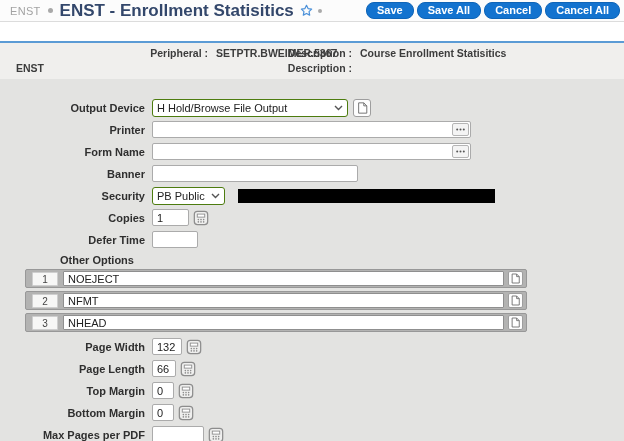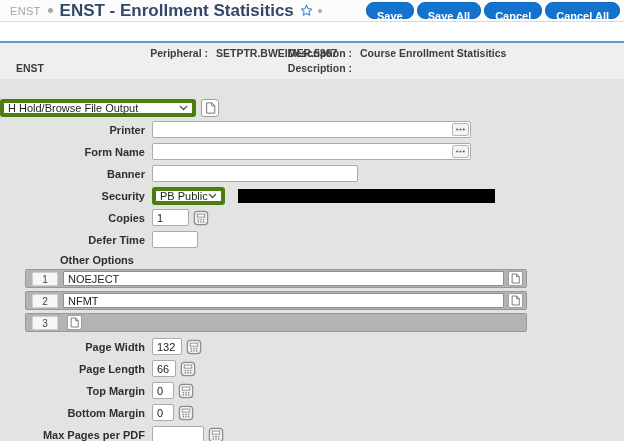--- a/index.html
+++ b/index.html
@@ -20,21 +20,21 @@
   }
   .tab-appcode { color: #a3a3a3; font-size: 11px; letter-spacing: .3px; }
   .dot { width: 5px; height: 5px; border-radius: 50%; background: #a9a9a9; display: inline-block; margin: 0 7px; }
   .dot.small { width: 4px; height: 4px; margin: 0 0 0 5px; }
   .tab-title { color: #33476b; font-size: 17px; font-weight: 600; }
   .star { margin-left: 6px; display: inline-flex; }
   .spacer { flex: 1; }
   .hbtn {
     background: #1373cf; color: #fff; border: 1px solid #0f65b8; border-radius: 8px;
     font-family: inherit; font-size: 11px; font-weight: 700;
-    height: 17px; padding: 6px 10px; margin-left: 3px; cursor: pointer; line-height: 15px;
+    height: 17px; padding: 0 10px; margin-left: 3px; cursor: pointer; line-height: 15px;
   }
 
   
   .gap { height: 19px; background: #fff; flex: none; }
   .infopanel {
     flex: none; border-top: 2px solid #5b9bd5; background: #f0efed;
     padding: 4px 0 5px 8px; display: flex; font-size: 10.5px;
   }
   .info-col { display: grid; grid-template-columns: auto auto; grid-row-gap: 3px; align-items: start; }
   .info-col.col1 { width: 262px; grid-template-columns: 200px auto; }
@@ -51,21 +51,21 @@
     font-family: inherit; font-size: 11px; padding: 0 4px; color: #222;
   }
   .lookup-wrap { position: relative; display: inline-flex; align-items: center; }
   .lookup-btn {
     position: absolute; right: 2px; top: 2px; width: 17px; height: 13px;
     border: 1px solid #b5b5b5; border-radius: 2px; background: #f4f4f4;
     display: flex; align-items: center; justify-content: center; cursor: pointer; padding: 0;
     font-size: 10px; color: #555; line-height: 1;
   }
   .select {
-    height: 18px; background: #fff; border: 4px solid #4d7c0f; border-radius: 3px;
+    height: 18px; background: #fff; border: 1px solid #4d7c0f; border-radius: 3px;
     display: inline-flex; align-items: center; padding: 0 4px; cursor: pointer; position: relative;
   }
   .select .select-text { flex: 1; color: #222; }
   .iconbtn {
     width: 18px; height: 18px; background: #fdfdfd; border: 1px solid #9e9e9e; border-radius: 3px;
     display: inline-flex; align-items: center; justify-content: center; margin-left: 5px; cursor: pointer; padding: 0;
   }
   .calcbtn { background: transparent; border: none; margin-left: 4px; cursor: pointer; display: inline-flex; padding: 0; }
   .redacted { width: 257px; height: 14px; background: #000; margin-left: 13px; }
 
@@ -120,20 +120,21 @@
       <span class="ilabel">Description :</span>
       <span class="ivalue">Course Enrollment Statisitics</span>
       <span class="ilabel">Description :</span>
       <span class="ivalue"></span>
     </div>
   </div>
 
   <div class="main">
 
     <div class="frow">
+      <span class="flabel">Output Device</span>
       <div class="select" style="width:196px;">
         <span class="select-text">H Hold/Browse File Output</span>
         <svg width="9" height="6" viewBox="0 0 9 6" fill="none" stroke="#555" stroke-width="1.4">
             <path d="M1 1l3.5 3.5L8 1"></path>
           </svg>
       </div>
       <button class="iconbtn">
         <svg width="11" height="12" viewBox="0 0 12 14" fill="#fff" stroke="#6f6f6f" stroke-width="1.1">
             <path d="M1.5 1h6L11 4.5V13H1.5z"></path>
             <path d="M7.5 1v3.5H11" fill="none"></path>
@@ -226,20 +227,21 @@
       <button class="iconbtn">
         <svg width="9" height="11" viewBox="0 0 12 14" fill="#fff" stroke="#6f6f6f" stroke-width="1.2">
             <path d="M1.5 1h6L11 4.5V13H1.5z"></path>
             <path d="M7.5 1v3.5H11" fill="none"></path>
           </svg>
       </button>
     </div>
 
     <div class="oo-row">
       <span class="oo-num">3</span>
+      <input type="text" class="oo-input" value="NHEAD" style="">
       <button class="iconbtn">
         <svg width="9" height="11" viewBox="0 0 12 14" fill="#fff" stroke="#6f6f6f" stroke-width="1.2">
             <path d="M1.5 1h6L11 4.5V13H1.5z"></path>
             <path d="M7.5 1v3.5H11" fill="none"></path>
           </svg>
       </button>
     </div>
 
     <div class="frow after-oo">
       <span class="flabel">Page Width</span>

